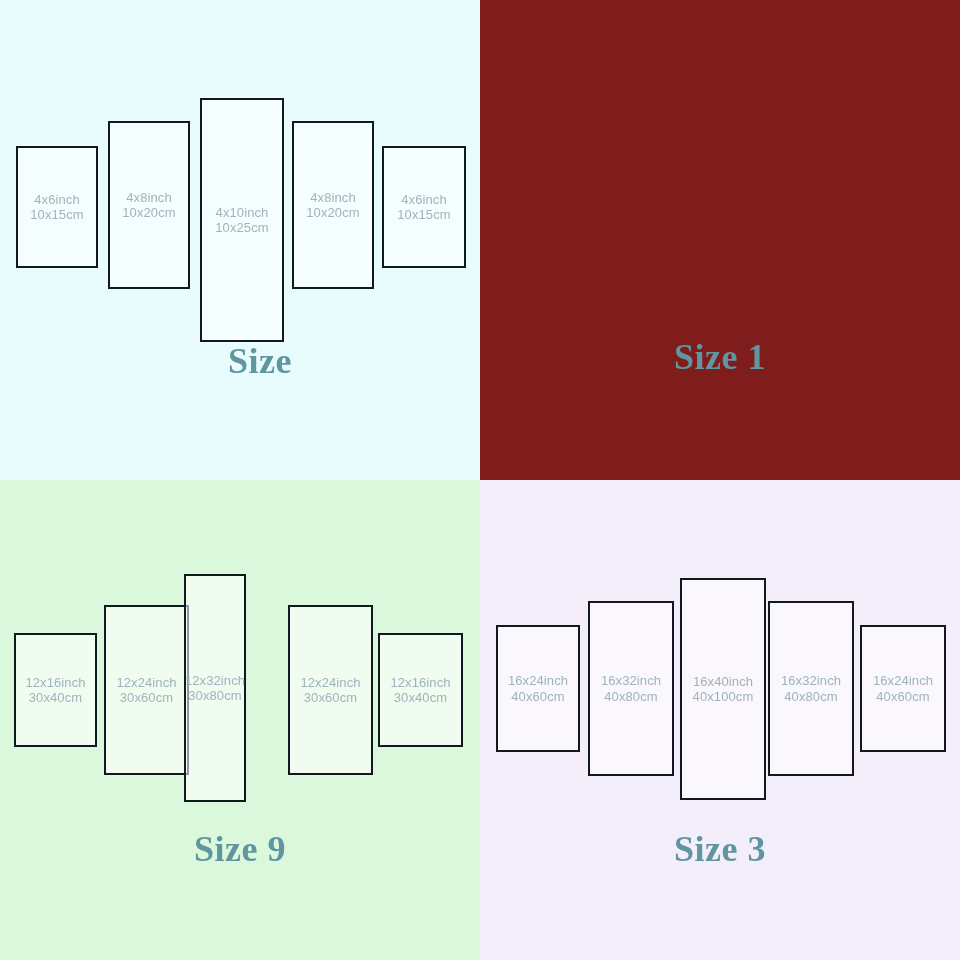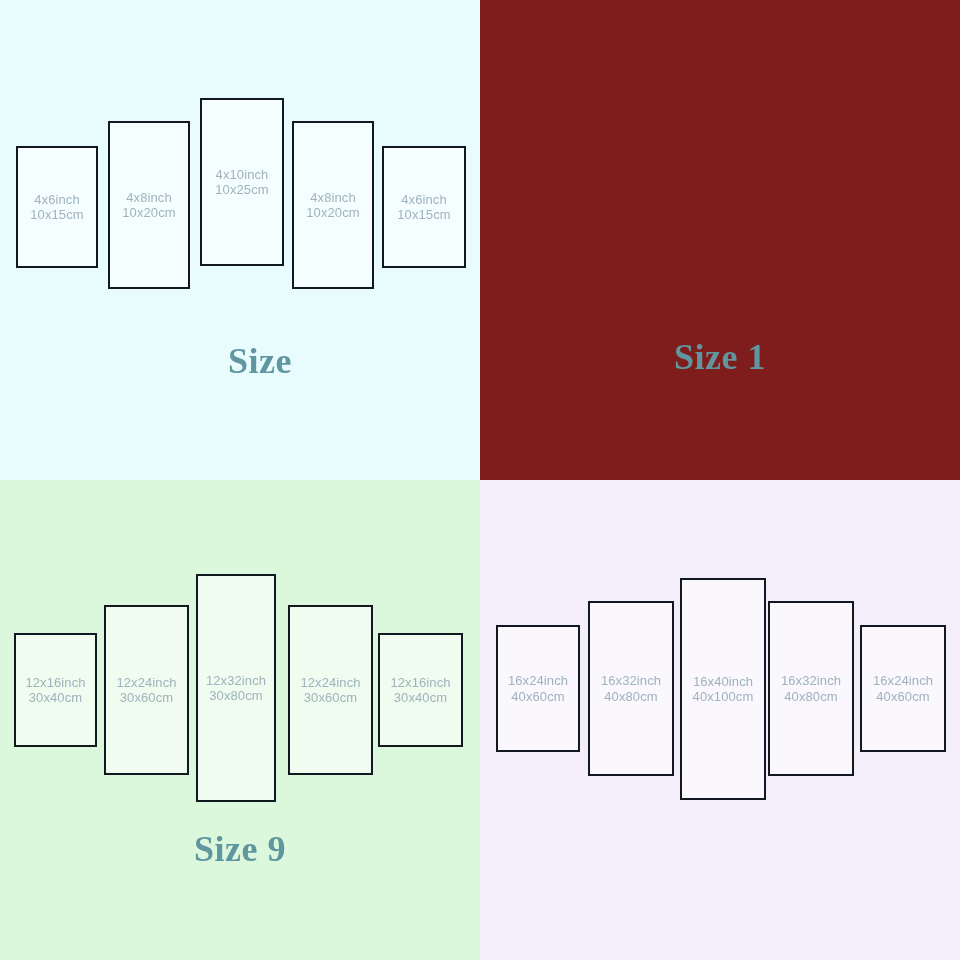--- a/index.html
+++ b/index.html
@@ -63,21 +63,21 @@
     <div class="quadrant" style="background: rgb(233, 252, 253);">
       <div class="panels">
         <div class="panel" style="left: 16px; top: 146px; width: 82px; height: 122px; border-color: rgb(17, 24, 32);">
           <div class="line" style="color: rgb(159, 179, 189);">4x6inch</div>
           <div class="line" style="color: rgb(159, 179, 189);">10x15cm</div>
         </div>
         <div class="panel" style="left: 108px; top: 121px; width: 82px; height: 168px; border-color: rgb(17, 24, 32);">
           <div class="line" style="color: rgb(159, 179, 189);">4x8inch</div>
           <div class="line" style="color: rgb(159, 179, 189);">10x20cm</div>
         </div>
-        <div class="panel" style="left: 200px; top: 98px; width: 84px; height: 168px; border-color: rgb(17, 24, 32);">
+        <div class="panel" style="left: 200px; top: 98px; width: 84px; height: 244px; border-color: rgb(17, 24, 32);">
           <div class="line" style="color: rgb(159, 179, 189);">4x10inch</div>
           <div class="line" style="color: rgb(159, 179, 189);">10x25cm</div>
         </div>
         <div class="panel" style="left: 292px; top: 121px; width: 82px; height: 168px; border-color: rgb(17, 24, 32);">
           <div class="line" style="color: rgb(159, 179, 189);">4x8inch</div>
           <div class="line" style="color: rgb(159, 179, 189);">10x20cm</div>
         </div>
         <div class="panel" style="left: 382px; top: 146px; width: 84px; height: 122px; border-color: rgb(17, 24, 32);">
           <div class="line" style="color: rgb(159, 179, 189);">4x6inch</div>
           <div class="line" style="color: rgb(159, 179, 189);">10x15cm</div>
@@ -92,21 +92,21 @@
     <div class="quadrant" style="background: rgb(220, 248, 220);">
       <div class="panels">
         <div class="panel" style="left: 14px; top: 153px; width: 83px; height: 114px; border-color: rgb(17, 24, 32);">
           <div class="line" style="color: rgb(159, 179, 189);">12x16inch</div>
           <div class="line" style="color: rgb(159, 179, 189);">30x40cm</div>
         </div>
         <div class="panel" style="left: 104px; top: 125px; width: 85px; height: 170px; border-color: rgb(17, 24, 32);">
           <div class="line" style="color: rgb(159, 179, 189);">12x24inch</div>
           <div class="line" style="color: rgb(159, 179, 189);">30x60cm</div>
         </div>
-        <div class="panel" style="left: 196px; top: 94px; width: 80px; height: 228px; border-color: rgb(17, 24, 32);">
+        <div class="panel" style="left: 184px; top: 94px; width: 62px; height: 228px; border-color: rgb(17, 24, 32);">
           <div class="line" style="color: rgb(159, 179, 189);">12x32inch</div>
           <div class="line" style="color: rgb(159, 179, 189); text-align: right;">30x80cm</div>
         </div>
         <div class="panel" style="left: 288px; top: 125px; width: 85px; height: 170px; border-color: rgb(17, 24, 32);">
           <div class="line" style="color: rgb(159, 179, 189);">12x24inch</div>
           <div class="line" style="color: rgb(159, 179, 189);">30x60cm</div>
         </div>
         <div class="panel" style="left: 378px; top: 153px; width: 85px; height: 114px; border-color: rgb(17, 24, 32);">
           <div class="line" style="color: rgb(159, 179, 189);">12x16inch</div>
           <div class="line" style="color: rgb(159, 179, 189);">30x40cm</div>
@@ -130,14 +130,15 @@
         </div>
         <div class="panel" style="left: 288px; top: 121px; width: 86px; height: 175px; border-color: rgb(17, 24, 32);">
           <div class="line" style="color: rgb(159, 179, 189);">16x32inch</div>
           <div class="line" style="color: rgb(159, 179, 189);">40x80cm</div>
         </div>
         <div class="panel" style="left: 380px; top: 145px; width: 86px; height: 127px; border-color: rgb(17, 24, 32);">
           <div class="line" style="color: rgb(159, 179, 189);">16x24inch</div>
           <div class="line" style="color: rgb(159, 179, 189);">40x60cm</div>
         </div>
       </div>
+      <div class="quadrant-title" style="top: 348px; color: rgb(95, 150, 160);">Size 3</div>
     </div>
   </div>
 
 </body></html>

